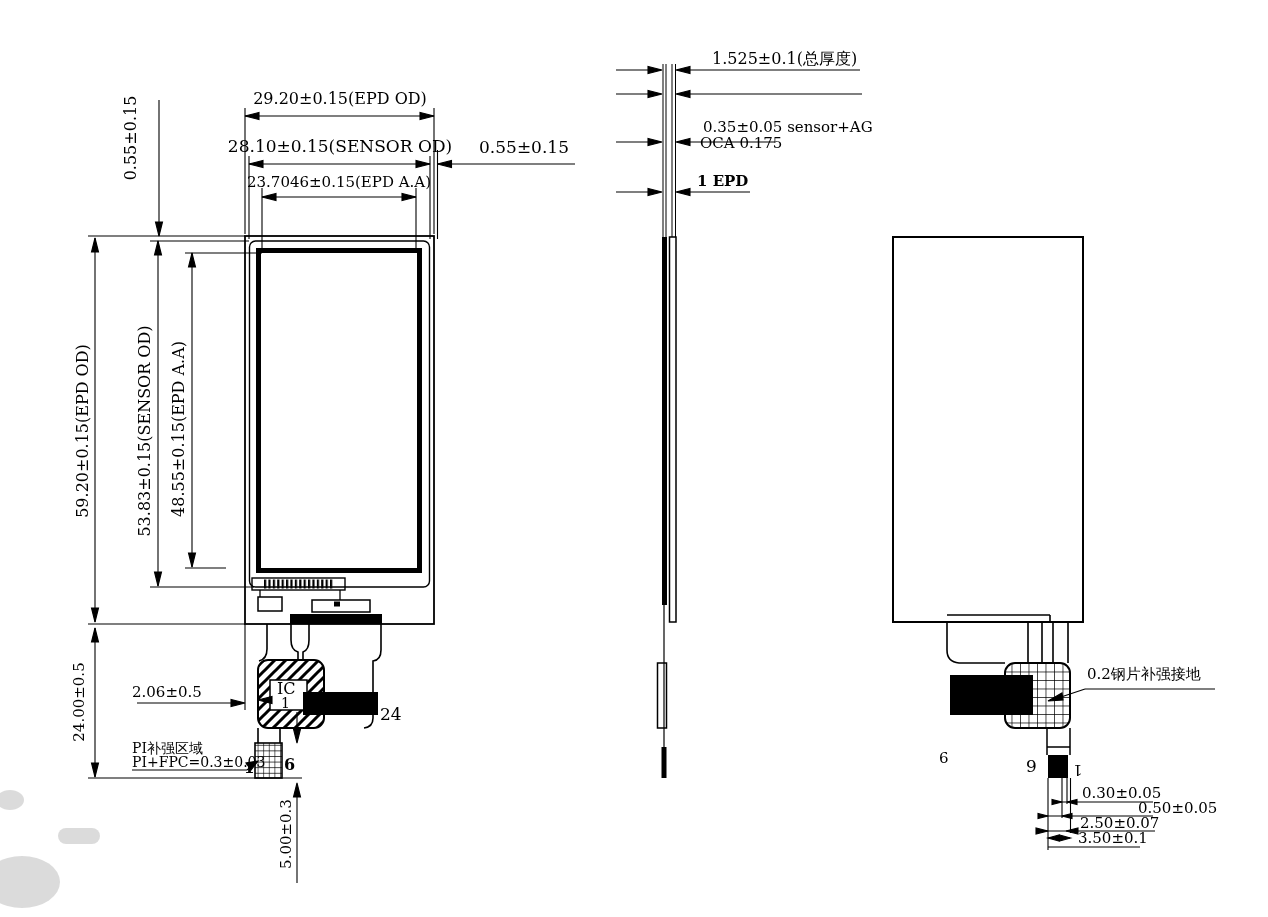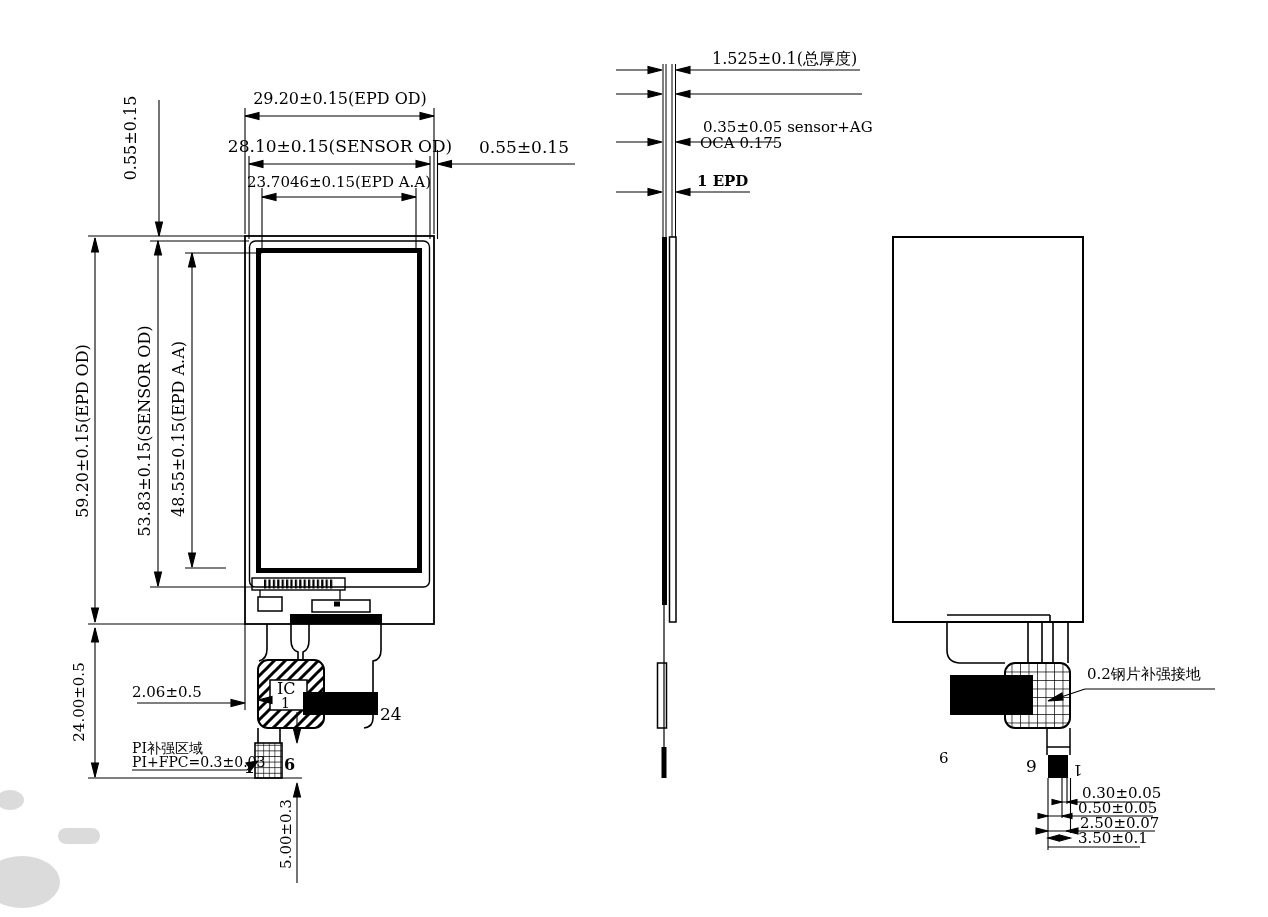--- a/index.html
+++ b/index.html
@@ -232,17 +232,17 @@
   <div class="t s16" style="left:712px;top:51px;">1.525±0.1(总厚度)</div>
   <div class="t s15" style="left:703px;top:76px;margin-top:44px;">0.35±0.05 sensor+AG</div>
   <div class="t s15" style="left:700px;top:136px;">OCA 0.175</div>
   <div class="t s15 b" style="left:668px;top:174px;margin-left:29px;">1 EPD</div>
 
   <div class="t s15" style="left:1087px;top:667px;">0.2钢片补强接地</div>
   <div class="t s15" style="left:939px;top:751px;">6</div>
   <div class="t s18 rot180" style="left:1026px;top:756px;">6</div>
   <div class="t s15 rot180" style="left:1073px;top:761px;">1</div>
   <div class="t s15" style="left:1082px;top:786px;">0.30±0.05</div>
-  <div class="t s15" style="left:1078px;top:801px;">0.50±0.05</div>
+  <div class="t s15" style="left:1138px;top:801px;">0.50±0.05</div>
   <div class="t s15" style="left:1080px;top:816px;">2.50±0.07</div>
   <div class="t s15" style="left:1078px;top:831px;">3.50±0.1</div>
 
 </div>
 
 </body></html>

